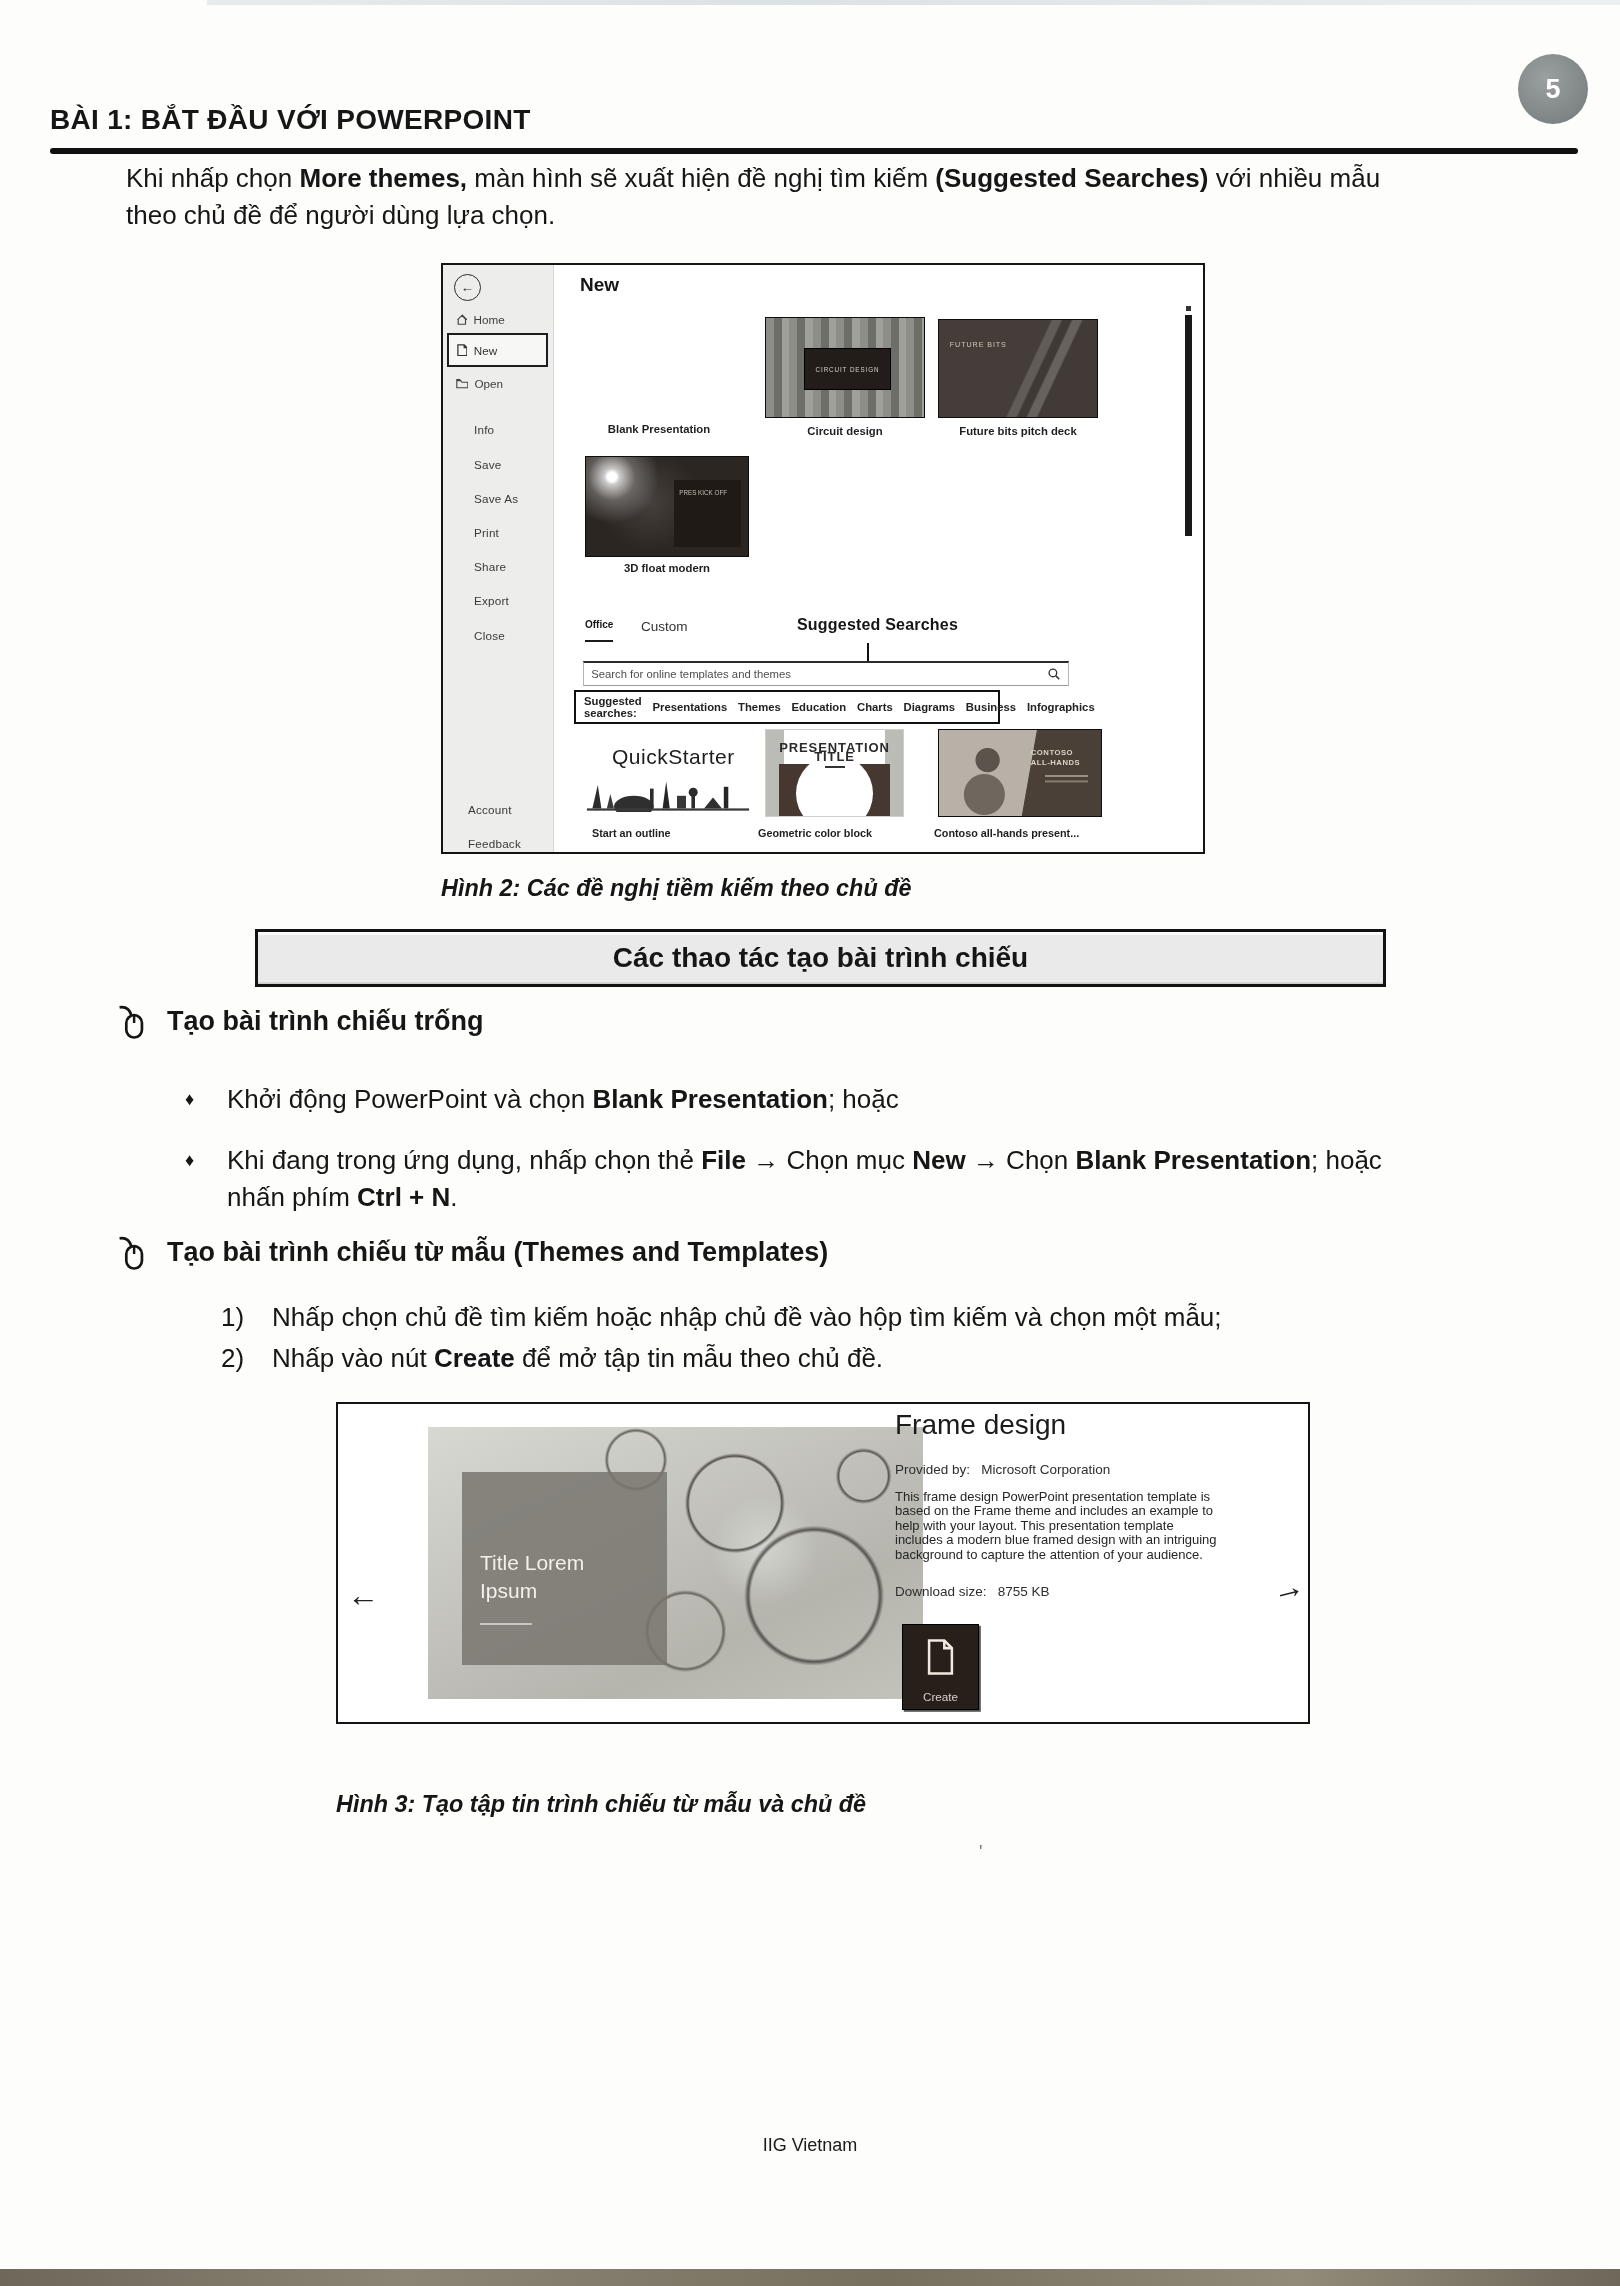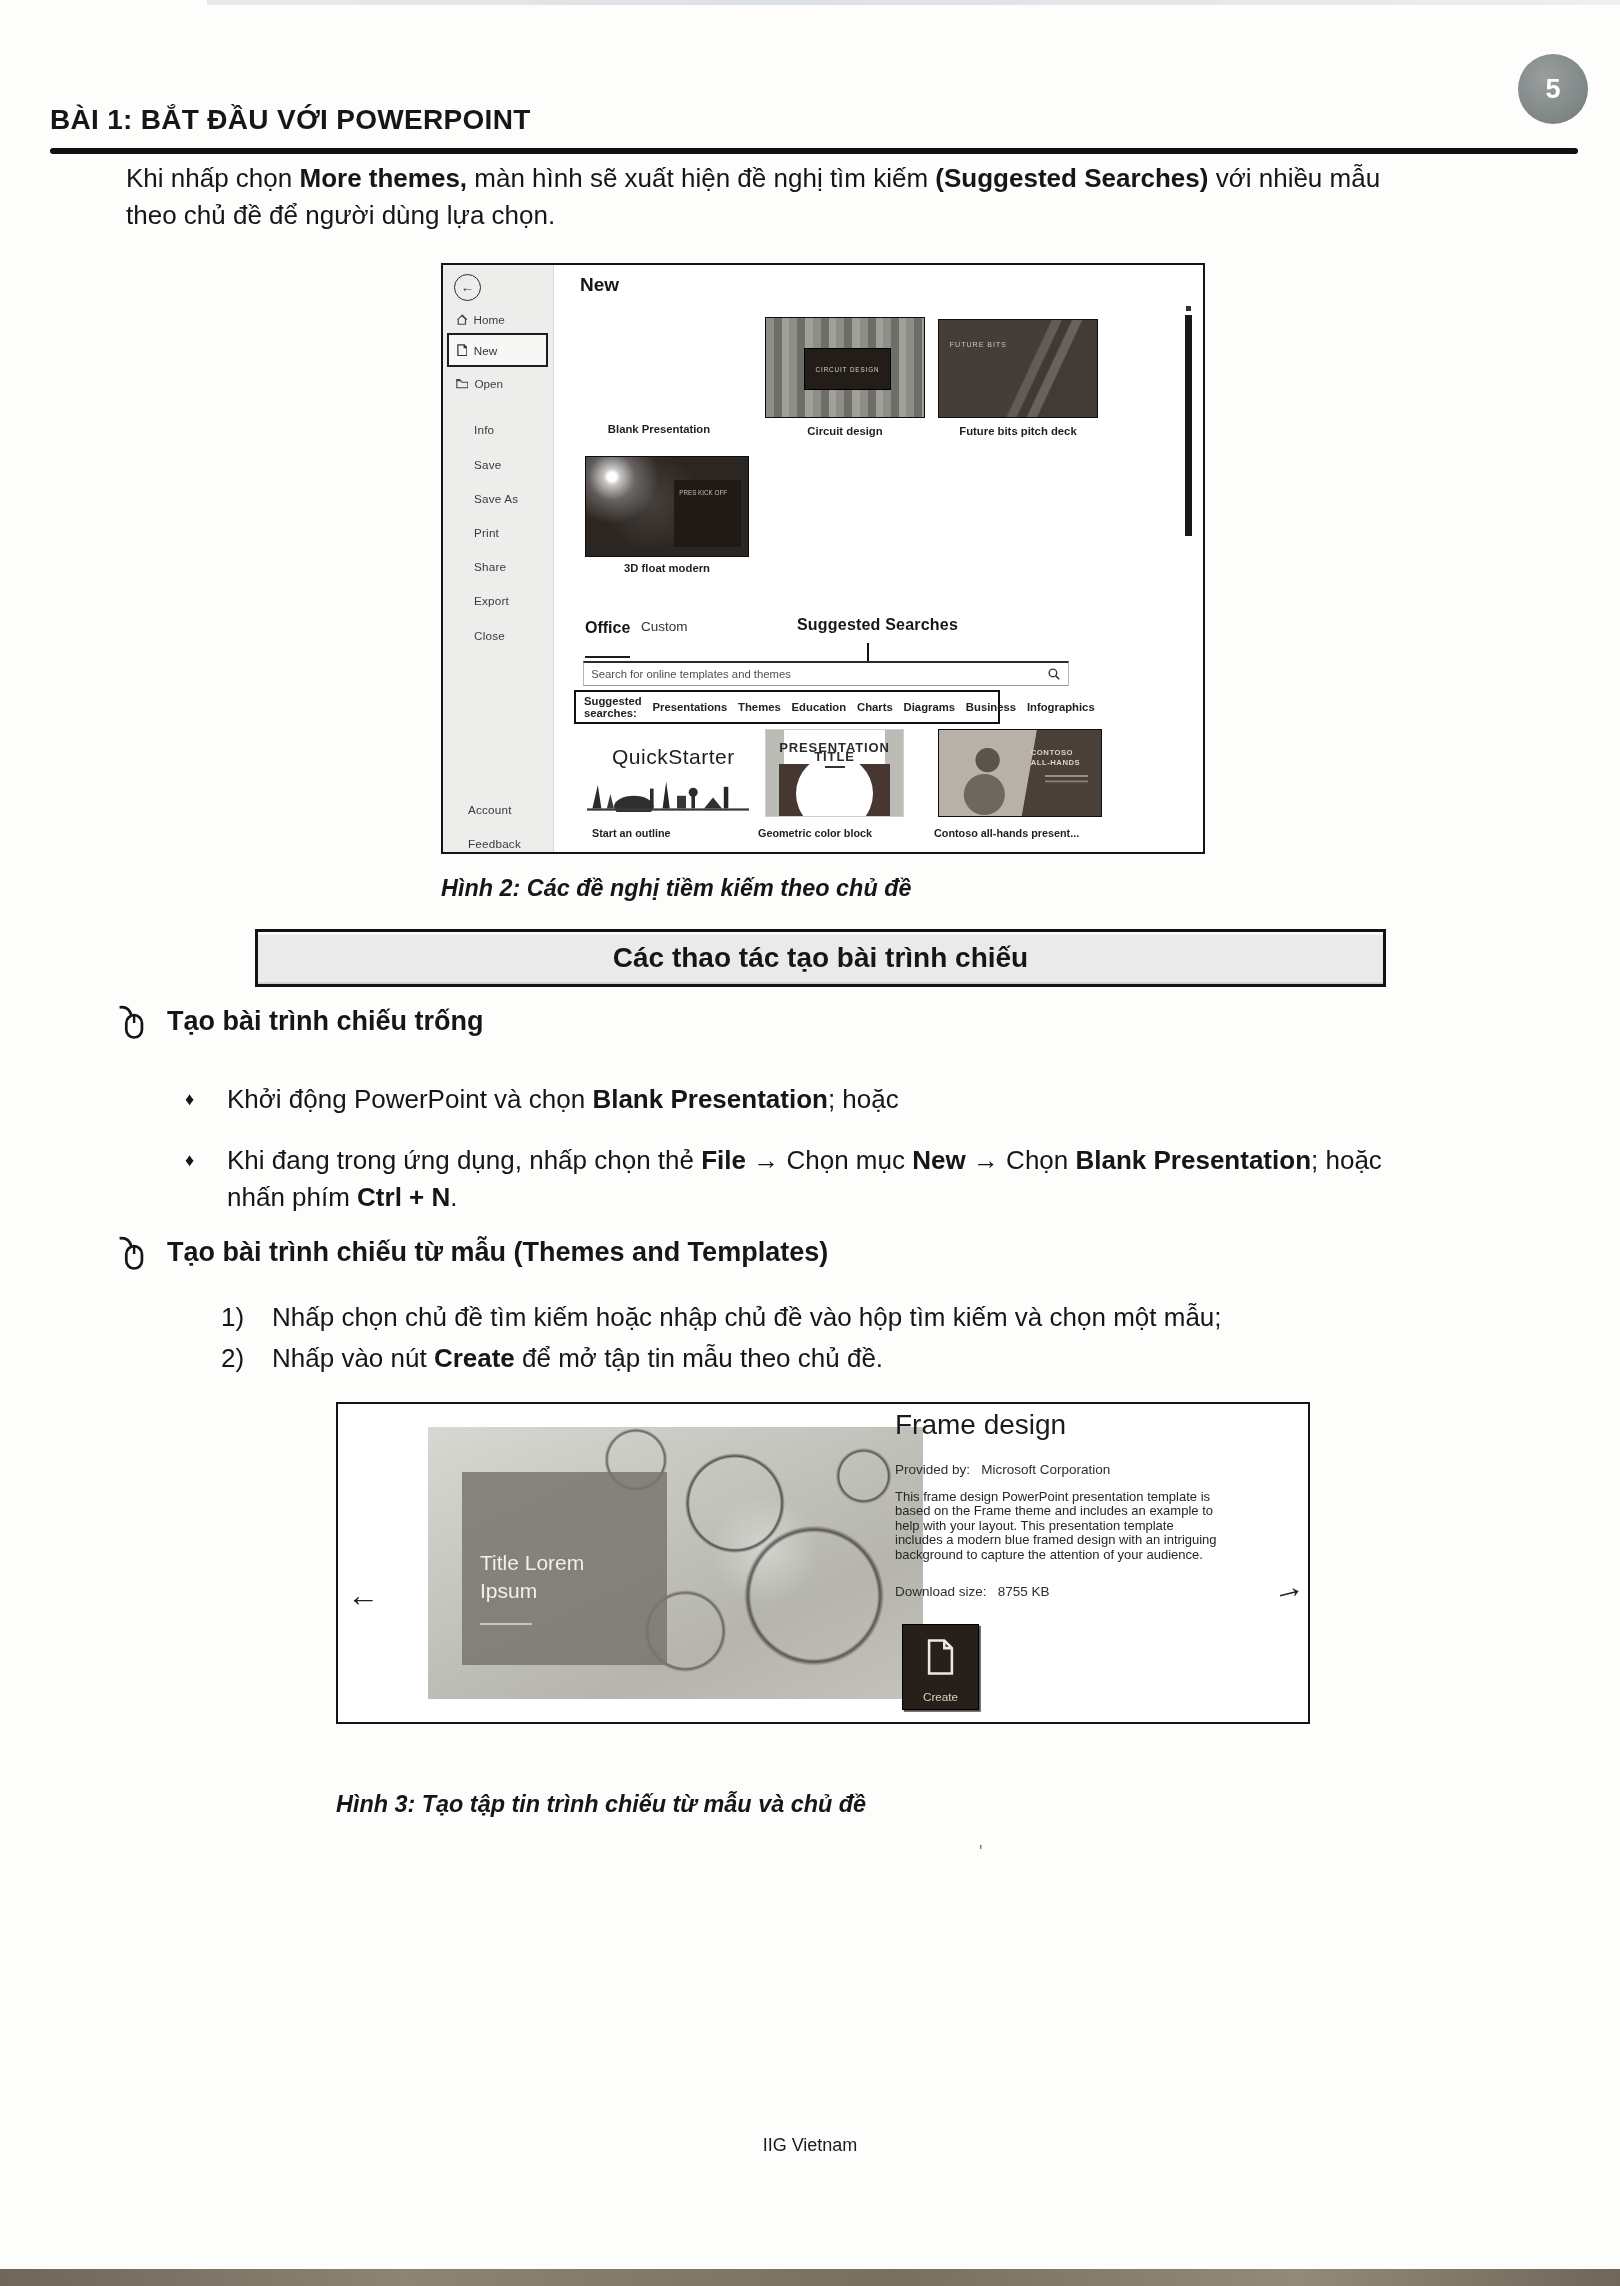--- a/index.html
+++ b/index.html
@@ -42,21 +42,21 @@
     linear-gradient(115deg,rgba(255,255,255,.07) 55%,rgba(255,255,255,.22) 56% 60%,rgba(255,255,255,.05) 61% 65%,rgba(255,255,255,.25) 66% 70%,rgba(255,255,255,.06) 71%),#362e29;}
   #f1-thumb-future .tag{position:absolute;left:10.8px;top:20px;color:#cfc6b8;font-size:7.2px;letter-spacing:0.9px;}
   #f1-thumb-3d{left:142px;top:191px;width:164px;height:101px;background:
     radial-gradient(circle at 16% 20%,#ffffff 0 4.5px,rgba(255,255,255,.75) 8px,rgba(255,255,255,.25) 23.4px,transparent 47px),
     radial-gradient(circle at 40% 45%,rgba(255,255,255,.12),transparent 45%),#2c2622;}
   #f1-thumb-3d .panel{position:absolute;right:7.2px;top:23.4px;width:67px;height:67px;background:#1f1a16;
     color:#c8bfb2;font-size:6.3px;padding:7.2px 5.4px;box-sizing:border-box;line-height:9px;}
   .thumb-label{font-size:11.3px;font-weight:700;color:#1f1f1f;text-align:center;}
   #f1-scrollbar{left:742px;top:50px;width:7.2px;height:221px;background:#191919;}
   #f1-scrolltick{left:743px;top:41px;width:5.4px;height:5.4px;background:#333;}
-  #f1-tab-office{left:142px;top:354px;font-size:16px;font-weight:700;border-bottom:2.7px solid #1a1a1a;padding-bottom:19px;}
+  #f1-tab-office{left:142px;top:354px;font-size:10px;font-weight:700;border-bottom:2.7px solid #1a1a1a;padding-bottom:10px;}
   #f1-tab-custom{left:198px;top:354px;font-size:13.5px;color:#333;}
   #f1-annotation{left:354px;top:351px;font-size:16px;font-weight:700;letter-spacing:0.2px;}
   #f1-arrow-line{left:424px;top:378px;width:2.3px;height:31px;background:#111;}
   #f1-arrow-head{left:419px;top:407px;width:0;height:0;border-left:5.4px solid transparent;
     border-right:5.4px solid transparent;border-top:8px solid #111;}
   #f1-search{left:140px;top:396px;width:486px;height:25px;box-sizing:border-box;
     border-top:2.3px solid #2a2a2a;border-bottom:0.9px solid #9a9a96;border-left:0.9px solid #b5b5b1;border-right:0.9px solid #b5b5b1;
     display:flex;align-items:center;padding:0 7.2px;background:#fff;}
   #f1-search .ph{font-size:11.3px;color:#4f4f4d;flex:1;}
   #f1-suggrow{left:131px;top:425px;width:426px;height:34px;box-sizing:border-box;border:2.7px solid #101010;

